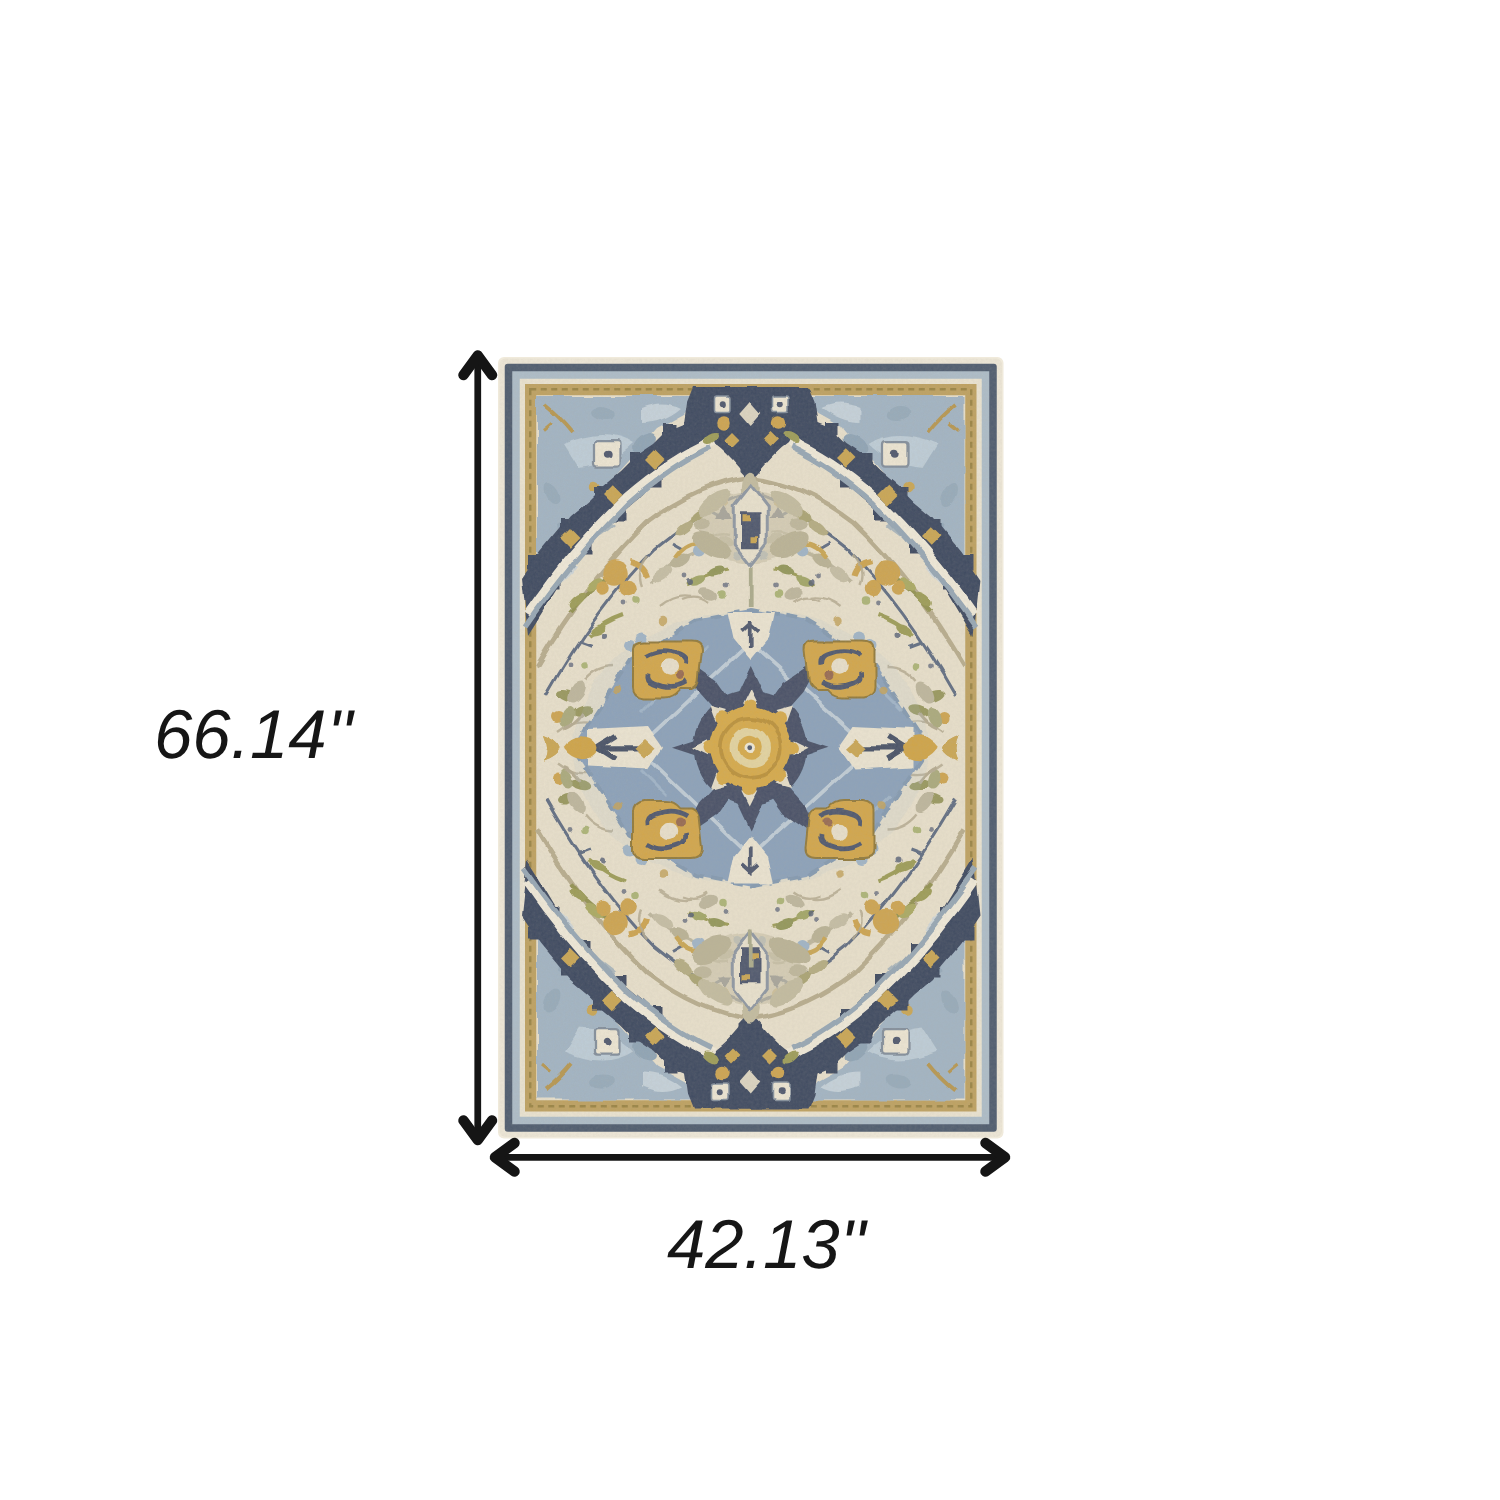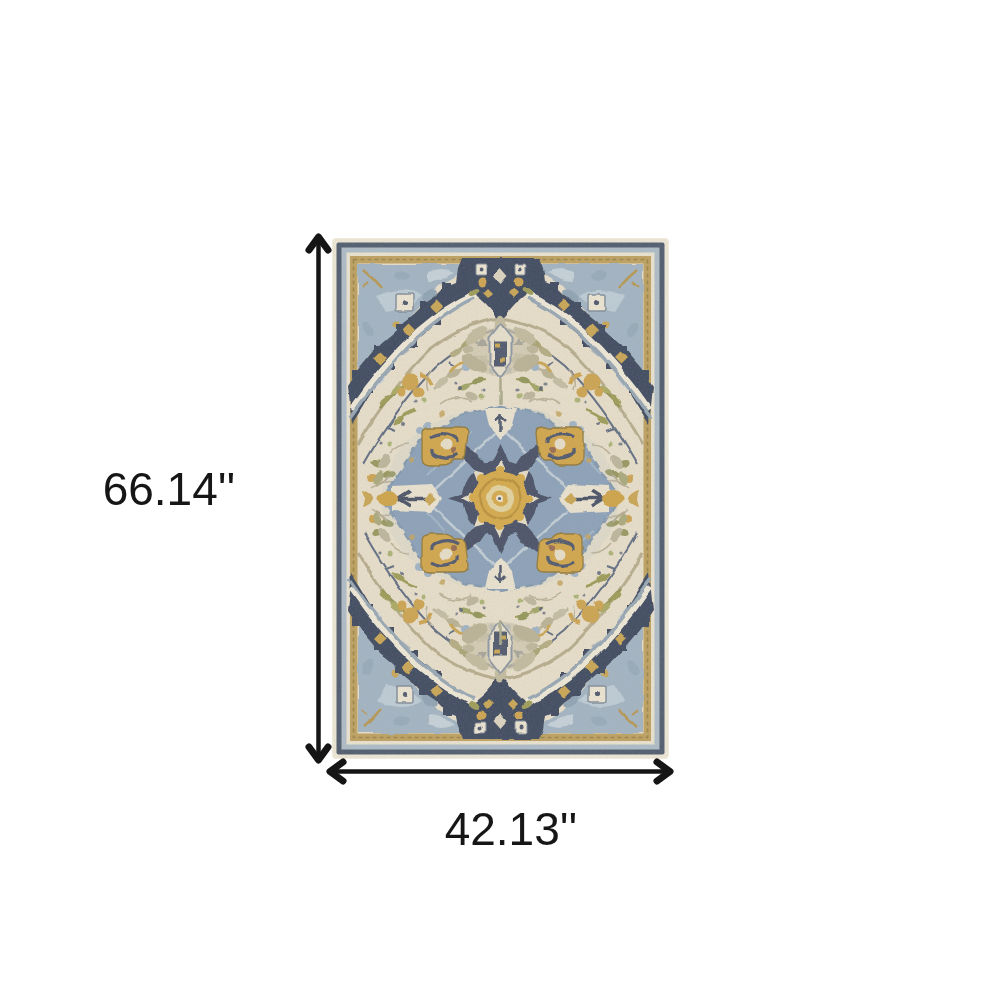--- a/index.html
+++ b/index.html
@@ -1,16 +1,16 @@
 <!DOCTYPE html>
 <html><head>
 <meta charset="utf-8">
 <style>
   html,body{margin:0;padding:0;background:#ffffff;}
-  .page{width:1000px;height:864px;position:relative;font-family:"Liberation Sans",sans-serif;}
+  .page{width:1000px;height:864px;position:relative;font-family:"Liberation Sans",sans-serif;font-style:italic;}
 </style>
 </head>
 <body>
 <div class="page">
 <svg width="1000" height="1000" viewBox="0 0 1000 1000">
 <defs>
   <filter id="rough" x="-5%" y="-5%" width="110%" height="110%">
     <feTurbulence type="fractalNoise" baseFrequency="0.045" numOctaves="2" seed="11" result="n"></feTurbulence>
     <feDisplacementMap in="SourceGraphic" in2="n" scale="5" xChannelSelector="R" yChannelSelector="G"></feDisplacementMap>
   </filter>

